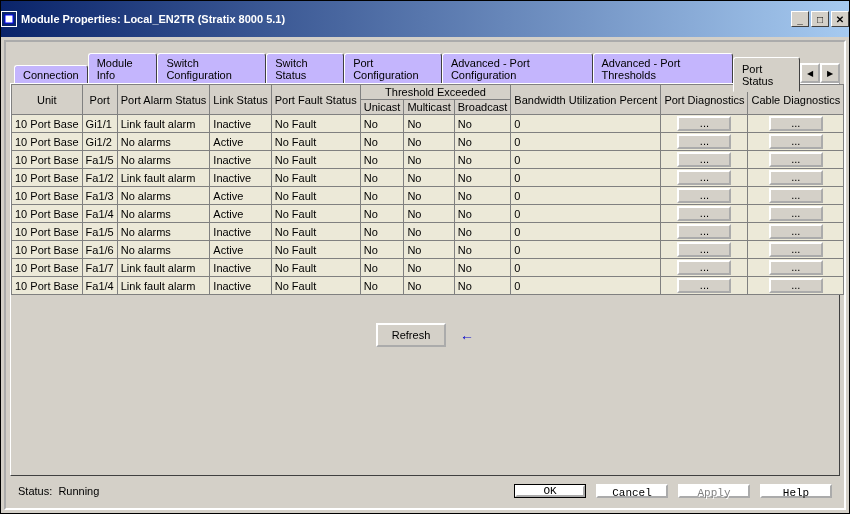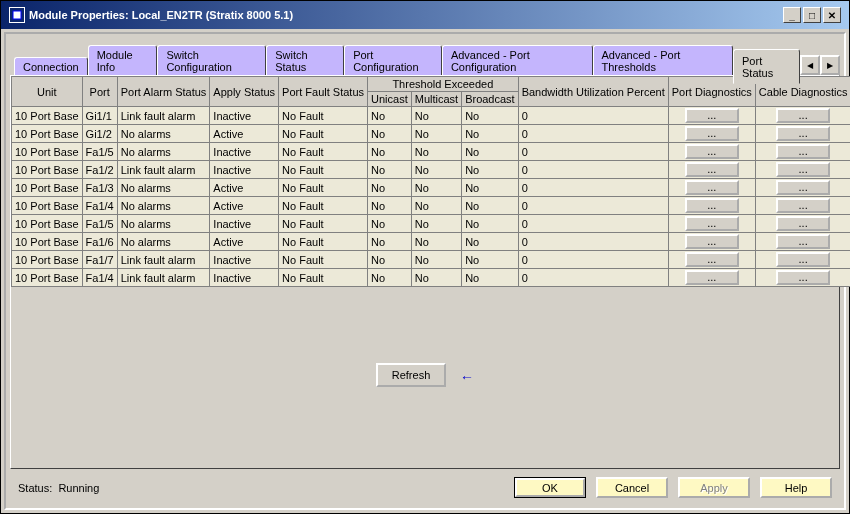--- a/index.html
+++ b/index.html
@@ -1,43 +1,43 @@
 <!DOCTYPE html>
 <html><head>
 <meta charset="utf-8">
 <style>
  html,body{margin:0;padding:0;font-family:Tahoma,Verdana,sans-serif;font-size:11px;color:#000;background:#fff}
  .window{width:850px;height:514px;border:1px solid #000;box-sizing:border-box;display:flex;flex-direction:column;background:#d4d0c8}
- .titlebar{height:28px;background:linear-gradient(to right,#0a246a,#a6caf0);color:#fff;display:flex;align-items:center;padding:0 8px;font-weight:bold}
+ .titlebar{height:36px;background:linear-gradient(to right,#0a246a,#a6caf0);color:#fff;display:flex;align-items:center;padding:0 0;font-weight:bold}
  .titlebar .icon{width:14px;height:14px;border:1px solid #fff;margin-right:4px;display:flex;align-items:center;justify-content:center}
  .titlebar .icon svg{width:10px;height:10px}
  .titlebar .title{flex:1;white-space:nowrap;overflow:hidden}
  .titlebar .btns{display:flex;gap:2px}
  .titlebar .winbtn{width:16px;height:14px;background:#d4d0c8;border:1px solid #fff;border-right-color:#404040;border-bottom-color:#404040;color:#000;font-family:Marlett,Arial;font-size:10px;display:flex;align-items:center;justify-content:center;cursor:pointer}
  .inner{flex:1;margin:3px;border:2px inset #fff;background:#d4d0c8;display:flex;flex-direction:column;padding:6px 4px 4px 4px;box-sizing:border-box;position:relative}
  .tabbar{display:flex;align-items:flex-end;margin-left:4px}
  .tab{padding:3px 8px 3px 8px;border:1px solid #808080;border-bottom:none;background:#c4b5fd;margin-right:0;border-top-left-radius:3px;border-top-right-radius:3px;cursor:pointer;position:relative;top:1px;border-right-color:#404040;border-left-color:#fff;border-top-color:#fff}
  .tab.active{background:#d4d0c8;z-index:3;padding-top:5px;padding-bottom:4px;top:9px;border-bottom:1px solid #d4d0c8}
  .tabnav{display:flex;gap:0;margin-left:auto}
  .navbtn{width:16px;height:16px;border:2px outset #fff;background:#d4d0c8;display:flex;align-items:center;justify-content:center;font-size:8px;cursor:pointer}
  .tabpage{flex:1;border:1px solid #fff;border-top-color:#fff;border-left-color:#fff;border-right-color:#404040;border-bottom-color:#404040;background:#d4d0c8;position:relative;box-sizing:border-box;display:flex;flex-direction:column}
  .grid{border-collapse:collapse;font-size:11px}
  .grid th,.grid td{border:1px solid #808080;padding:1px 3px;text-align:left;white-space:nowrap}
  .grid th{background:#d4d0c8;font-weight:normal;text-align:center}
  .grid td{background:#ece9d8}
  .grid td.btncell{text-align:center;padding:1px 2px;background:#ece9d8}
  .cellbtn{width:54px;height:15px;border:2px outset #fff;background:#d4d0c8;font-size:11px;line-height:11px;cursor:pointer;padding:0;margin:0}
  .hl{border:3px solid #e00;padding:0 !important}
- .refreshrow{display:flex;align-items:center;justify-content:center;gap:14px;margin-top:76px}
+ .refreshrow{display:flex;align-items:center;justify-content:center;gap:14px;margin-top:28px}
  .pushbtn{min-width:70px;height:24px;border:2px outset #fff;background:#d4d0c8;font-family:inherit;font-size:11px;cursor:pointer}
  .arrow{color:#0000cc;font-size:14px;font-weight:bold}
  .footer{display:flex;align-items:center;padding:8px 8px 6px 8px}
  .footer .status{flex:1;font-size:11px}
  .footer .fbtns{display:flex;gap:10px}
- .footer .fbtn{width:72px;height:21px;border:2px outset #fff;background:#fef9c3;font-family:Liberation Sans, sans-serif;font-size:11px;cursor:pointer}
+ .footer .fbtn{width:72px;height:14px;border:2px outset #fff;background:#ffffff;font-family:Liberation Mono, monospace;font-size:11px;cursor:pointer}
  .footer .fbtn.default{border:1px solid #000;padding:0}
  .footer .fbtn.default span{display:flex;align-items:center;justify-content:center;width:100%;height:100%;border:2px outset #fff;box-sizing:border-box}
  .footer .fbtn.disabled{color:#808080;text-shadow:1px 1px 0 #fff;cursor:default}
 </style>
 </head>
 <body>
 
 <div class="window">
  <div class="titlebar">
   <span class="icon">
@@ -70,21 +70,21 @@
    </div>
   </div>
 
   <div class="tabpage">
    <table class="grid">
     <thead>
      <tr>
       <th rowspan="2" style="width:70px">Unit</th>
       <th rowspan="2" style="width:32px">Port</th>
       <th rowspan="2" style="width:76px"><span>Port Alarm Status</span></th>
-      <th rowspan="2" style="width:56px">Apply Status</th>
+      <th rowspan="2" style="width:56px">Link Status</th>
       <th rowspan="2" style="width:50px"><span>Port Fault Status</span></th>
       <th colspan="3">Threshold Exceeded</th>
       <th rowspan="2" style="width:86px"><span>Bandwidth Utilization Percent</span></th>
       <th rowspan="2" style="width:60px"><span>Port Diagnostics</span></th>
       <th rowspan="2" style="width:60px"><span>Cable Diagnostics</span></th>
      </tr>
      <tr>
       <th style="width:40px">Unicast</th>
       <th style="width:40px">Multicast</th>
       <th style="width:44px">Broadcast</th>

